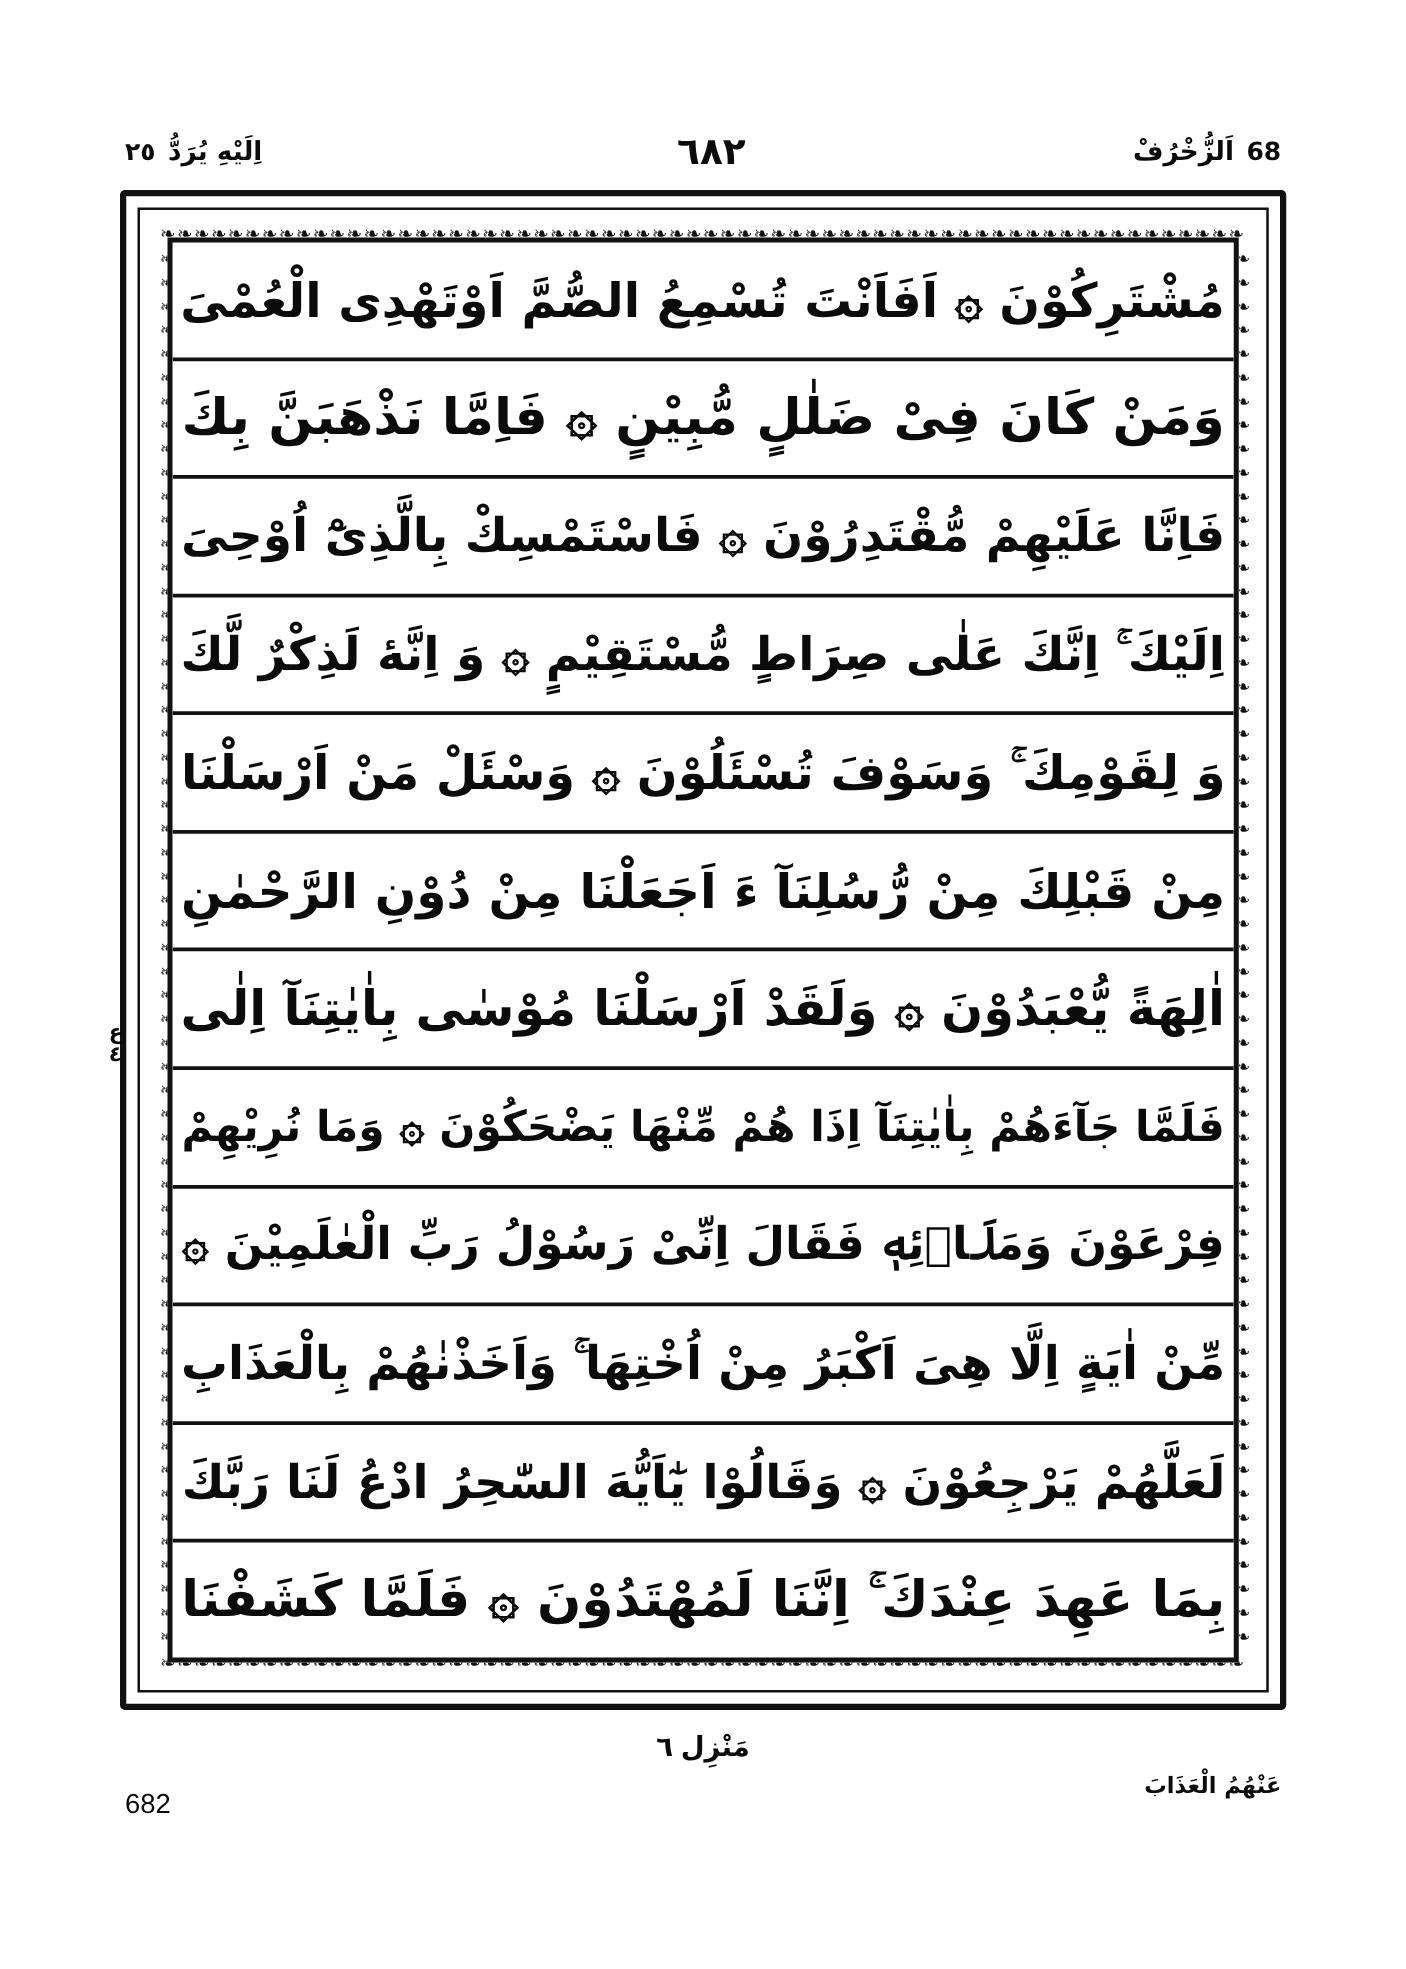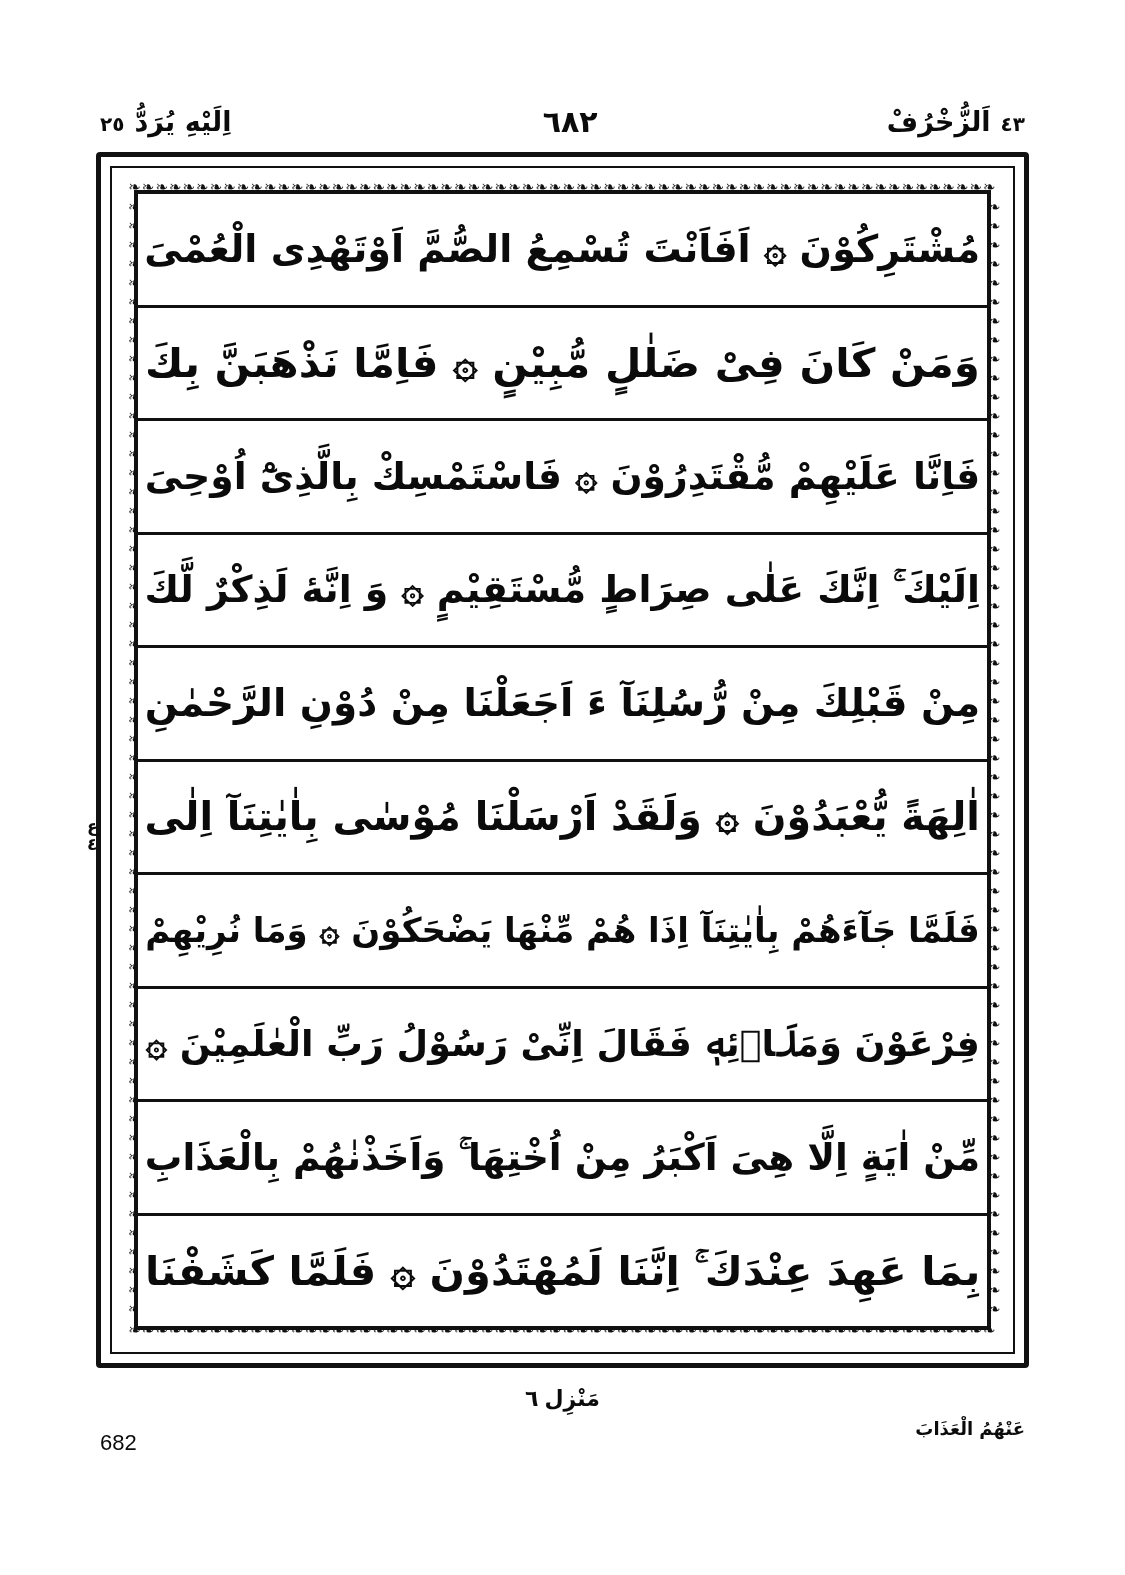--- a/index.html
+++ b/index.html
@@ -33,21 +33,21 @@
     direction: rtl;
   }
   .header-side {
     display: flex;
     align-items: baseline;
     gap: 10px;
     white-space: nowrap;
   }
   .hdr-ar {
     font-family: "DejaVu Sans", sans-serif;
-    font-size: 27px;
+    font-size: 21px;
     font-weight: 700;
     letter-spacing: 0.5px;
   }
   .hdr-num {
     font-family: "DejaVu Sans", sans-serif;
     font-size: 20px;
     font-weight: 700;
   }
   .hdr-center {
     font-family: "DejaVu Sans", sans-serif;
@@ -187,21 +187,21 @@
     direction: ltr;
   }
 </style>
 </head>
 <body>
 
 <div class="page">
 
   <div class="header">
     <div class="header-side">
-      <span class="hdr-num">٤٣</span>
+      <span class="hdr-num">68</span>
       <span class="hdr-ar">اَلزُّخْرُفْ</span>
     </div>
     <div class="hdr-center">٦٨٢</div>
     <div class="header-side">
       <span class="hdr-ar">اِلَيْهِ يُرَدُّ</span>
       <span class="hdr-num">٢٥</span>
     </div>
   </div>
 
   <div class="frame-outer">
@@ -220,33 +220,39 @@
         <div class="line">
             <span class="line-text" style="font-size: 40px; transform: scaleX(1.05);">وَمَنْ كَانَ فِىْ ضَلٰلٍ مُّبِيْنٍ ۞ فَاِمَّا نَذْهَبَنَّ بِكَ</span>
           </div>
         <div class="line">
             <span class="line-text" style="font-size: 37px; transform: scaleX(1.02);">فَاِنَّا عَلَيْهِمْ مُّقْتَدِرُوْنَ ۞ فَاسْتَمْسِكْ بِالَّذِىْٓ اُوْحِىَ</span>
           </div>
         <div class="line">
             <span class="line-text" style="font-size: 37px; transform: scaleX(1.021);">اِلَيْكَ ۚ اِنَّكَ عَلٰى صِرَاطٍ مُّسْتَقِيْمٍ ۞ وَ اِنَّهٔ لَذِكْرٌ لَّكَ</span>
           </div>
         <div class="line">
+            <span class="line-text" style="font-size: 38px; transform: scaleX(1.01);">وَ لِقَوْمِكَ ۚ وَسَوْفَ تُسْئَلُوْنَ ۞ وَسْئَلْ مَنْ اَرْسَلْنَا</span>
+          </div>
+        <div class="line">
             <span class="line-text" style="font-size: 38px; transform: scaleX(1.025);">مِنْ قَبْلِكَ مِنْ رُّسُلِنَآ ءَ اَجَعَلْنَا مِنْ دُوْنِ الرَّحْمٰنِ</span>
           </div>
         <div class="line">
             <span class="line-text" style="font-size: 39px; transform: scaleX(1.016);">اٰلِهَةً يُّعْبَدُوْنَ ۞ وَلَقَدْ اَرْسَلْنَا مُوْسٰى بِاٰيٰتِنَآ اِلٰى</span>
           </div>
         <div class="line">
             <span class="line-text" style="font-size: 34px;">فَلَمَّا جَآءَهُمْ بِاٰيٰتِنَآ اِذَا هُمْ مِّنْهَا يَضْحَكُوْنَ ۞ وَمَا نُرِيْهِمْ</span>
           </div>
         <div class="line">
             <span class="line-text" style="font-size: 36px; transform: scaleX(1.013);">فِرْعَوْنَ وَمَلَاۡئِهٖ فَقَالَ اِنِّىْ رَسُوْلُ رَبِّ الْعٰلَمِيْنَ ۞</span>
           </div>
         <div class="line">
             <span class="line-text" style="font-size: 37px; transform: scaleX(1.01);">مِّنْ اٰيَةٍ اِلَّا هِىَ اَكْبَرُ مِنْ اُخْتِهَا ۚ وَاَخَذْنٰهُمْ بِالْعَذَابِ</span>
+          </div>
+        <div class="line">
+            <span class="line-text" style="font-size: 37px; transform: scaleX(1.011);">لَعَلَّهُمْ يَرْجِعُوْنَ ۞ وَقَالُوْا يٰٓاَيُّهَ السّٰحِرُ ادْعُ لَنَا رَبَّكَ</span>
           </div>
         <div class="line">
             <span class="line-text" style="font-size: 40px; transform: scaleX(1.04);">بِمَا عَهِدَ عِنْدَكَ ۚ اِنَّنَا لَمُهْتَدُوْنَ ۞ فَلَمَّا كَشَفْنَا</span>
           </div>
       </div>
     </div>
   </div>
 
   <div class="side-mark">ع
 ٤</div>

